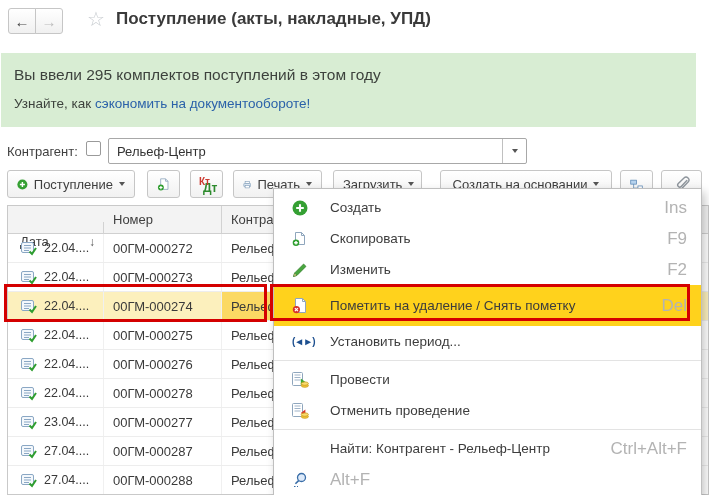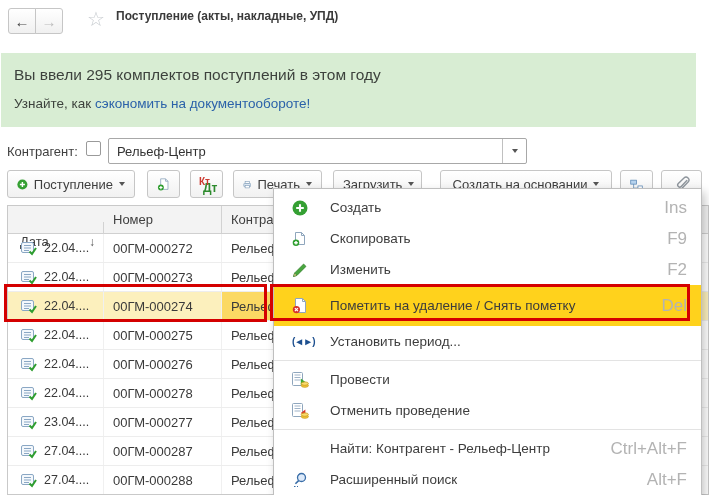--- a/index.html
+++ b/index.html
@@ -6,21 +6,21 @@
   .screen{position:relative;width:709px;height:495px;background:#fff;overflow:hidden;
           font-family:"Liberation Sans","DejaVu Sans",sans-serif;color:#3f3f3f;}
 
   
   .nav-btn{position:absolute;top:8px;width:28px;height:26px;box-sizing:border-box;
            border:1px solid #c6c6c6;background:linear-gradient(#ffffff,#f0f0f0);
            display:flex;align-items:center;justify-content:center;font-size:15px;padding:0;cursor:pointer;}
   .nav-back{left:8px;border-radius:3px 0 0 3px;color:#444;}
   .nav-fwd{left:35px;border-radius:0 3px 3px 0;color:#bcbcbc;}
   .star{position:absolute;left:87px;top:9px;font-size:20px;color:#c9cdd1;line-height:1;}
-  .title{position:absolute;left:116px;top:9px;margin:0;font-size:12px;font-weight:600;color:#3a3a3a;}
+  .title{position:absolute;left:116px;top:9px;margin:0;font-size:17px;font-weight:600;color:#3a3a3a;}
 
   
   .banner{position:absolute;left:1px;top:53px;width:695px;height:74px;background:#d8edd3;box-sizing:border-box;}
   .banner-l1{position:absolute;left:13px;top:13px;font-size:15.5px;color:#3d423d;}
   .banner-l2{position:absolute;left:13px;top:43px;font-size:13.5px;color:#3d423d;}
   .banner-link{color:#2b62a9;cursor:pointer;}
 
   
   .flt-label{position:absolute;left:7px;top:144px;font-size:13px;}
   .flt-check{position:absolute;left:86px;top:141px;width:15px;height:15px;box-sizing:border-box;
@@ -419,21 +419,20 @@
       <span class="mi-key">Ctrl+Alt+F</span>
     </div>
     <div class="mi">
       <span class="mi-ic">
           <svg width="16" height="16" viewBox="0 0 16 16">
             <circle cx="9.5" cy="5.5" r="4" fill="#ddeafa" stroke="#3a6ea8" stroke-width="1.3"></circle>
             <path d="M6.6 8.6 L3.4 11.8" stroke="#3a6ea8" stroke-width="1.6"></path>
             <path d="M2 14.5 h4" stroke="#3a6ea8" stroke-width="1.2" stroke-dasharray="1.5 1.5"></path>
           </svg>
         </span>
-      <span class="mi-label">Расширенный поиск</span>
       <span class="mi-key">Alt+F</span>
     </div>
   </div>
 
   <div class="redbox redbox-row"></div>
   <div class="redbox redbox-menu"></div>
 
 </div>
 
 </body></html>

